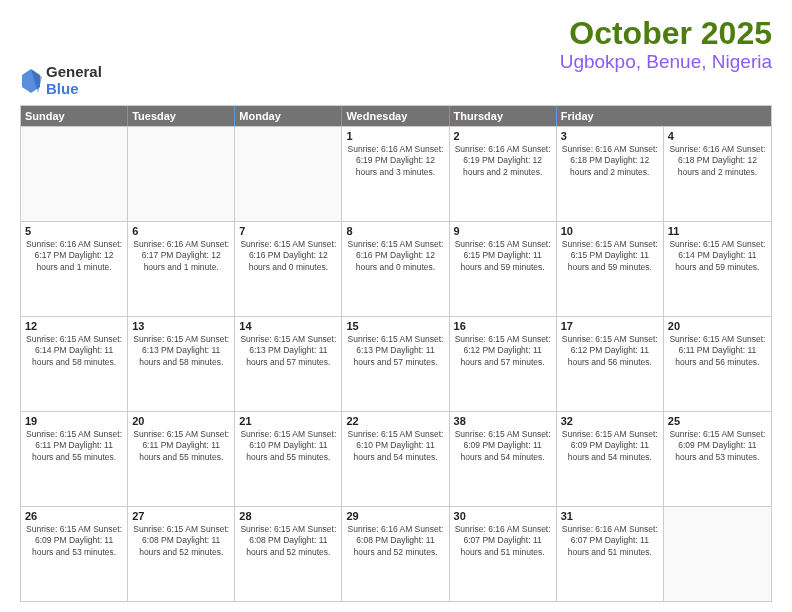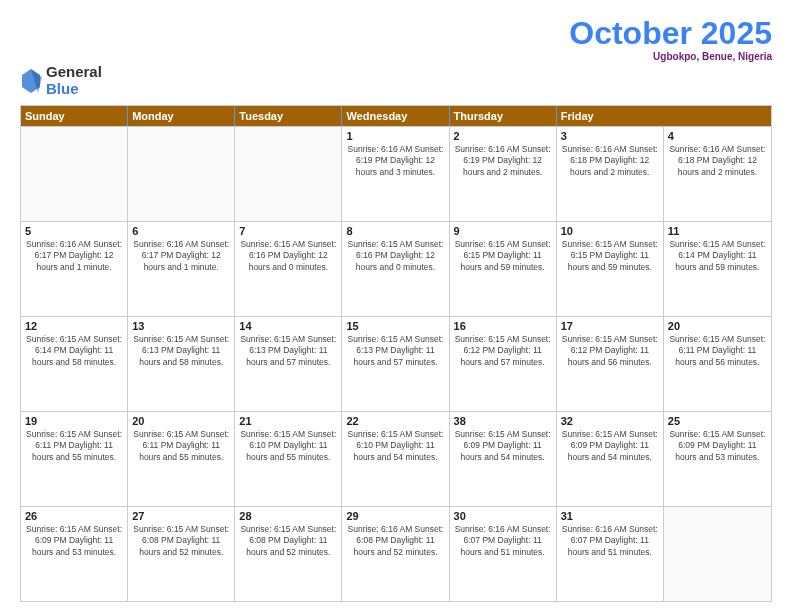--- a/index.html
+++ b/index.html
@@ -47,38 +47,37 @@
       width: 22px;
       height: 28px;
       margin-right: 4px;
     }
     .title-area {
       text-align: right;
     }
     .month-title {
       font-size: 32px;
       font-weight: bold;
-      color: #3b82f6;
+      color: #4d7c0f;
       line-height: 1.1;
     }
     .location {
-      font-size: 10px;
-      color: #701a75;
-      font-weight: bold;
+      font-size: 19px;
+      color: #8b5cf6;
     }
     .calendar {
       flex: 1;
       display: flex;
       flex-direction: column;
       border: 1px solid #ccc;
     }
     .cal-header-row {
       display: grid;
       grid-template-columns: repeat(7, 1fr);
-      background: #a16207;
+      background: #737373;
     }
     .cal-header-cell {
       color: #fff;
       font-weight: bold;
       font-size: 11px;
       padding: 4px 4px;
       text-align: left;
       border-right: 1px solid #5a9ae5;
     }
     .cal-header-cell:last-child { border-right: none; }
@@ -134,22 +133,22 @@
     </div>
     <div class="title-area">
       <div class="month-title">October 2025</div>
       <div class="location">Ugbokpo, Benue, Nigeria</div>
     </div>
   </div>
 
   <div class="calendar">
     <div class="cal-header-row">
     <div class="cal-header-cell">Sunday</div>
+        <div class="cal-header-cell">Tuesday</div>
         <div class="cal-header-cell">Monday</div>
-        <div class="cal-header-cell">Tuesday</div>
         <div class="cal-header-cell">Wednesday</div>
         <div class="cal-header-cell">Thursday</div>
         <div class="cal-header-cell">Friday</div>
       </div>
     <div class="cal-body">
     <div class="cal-row">
           <div class="cal-cell empty"></div>
           <div class="cal-cell empty"></div>
           <div class="cal-cell empty"></div>
           <div class="cal-cell">

